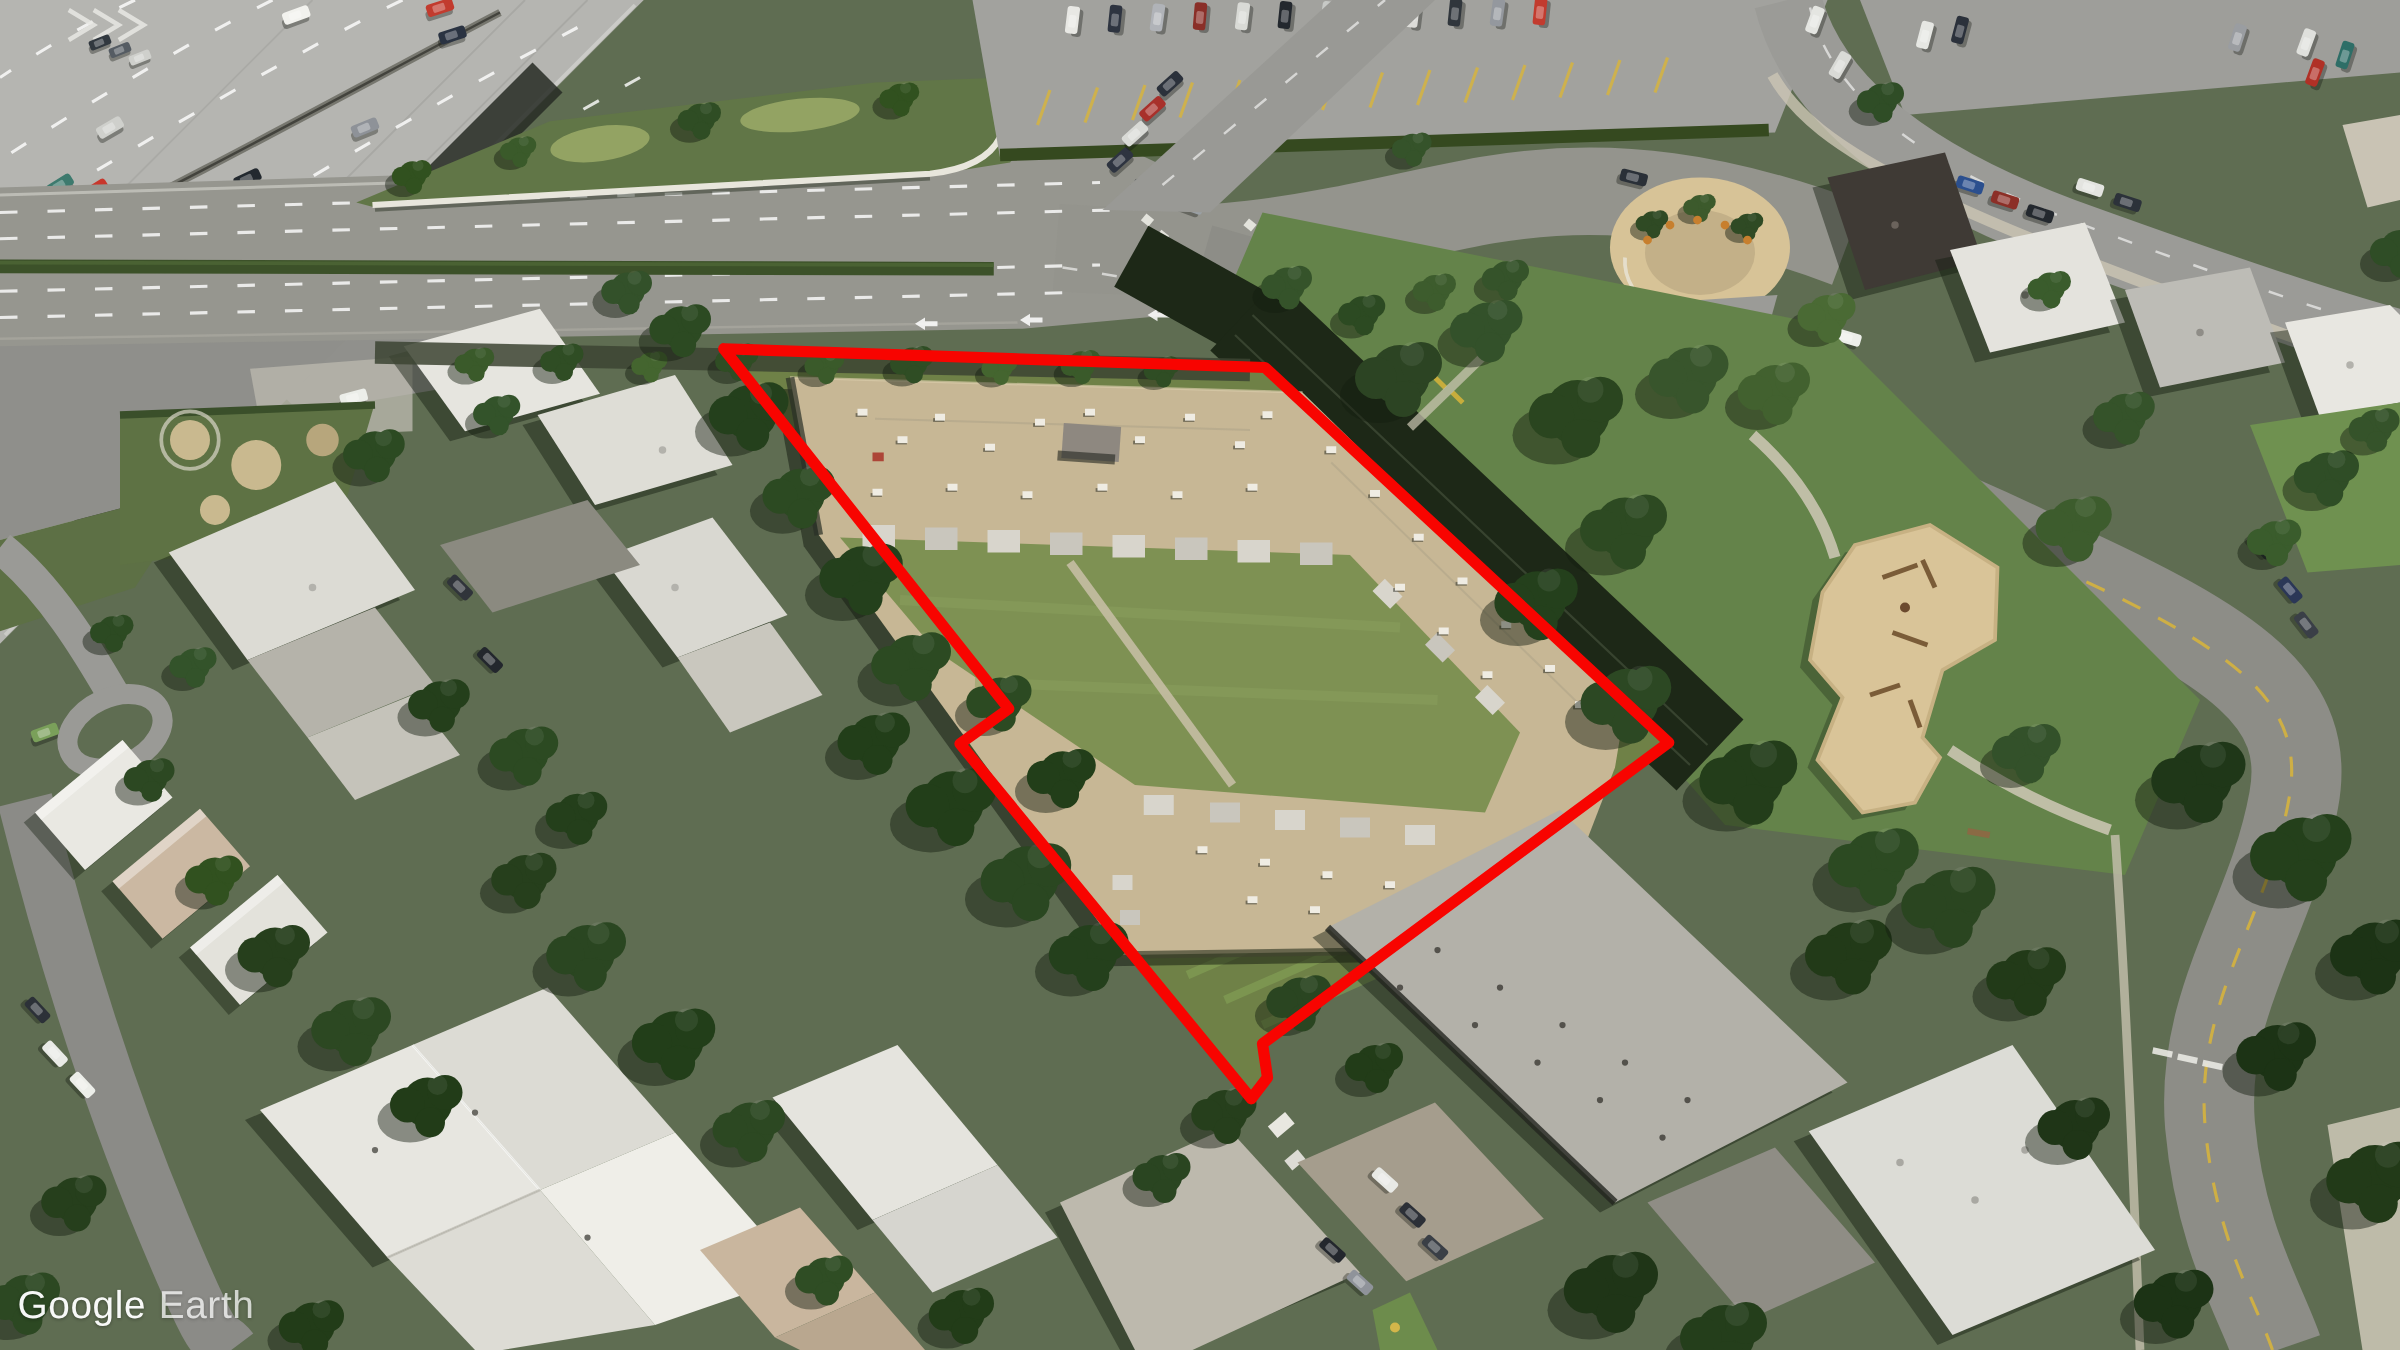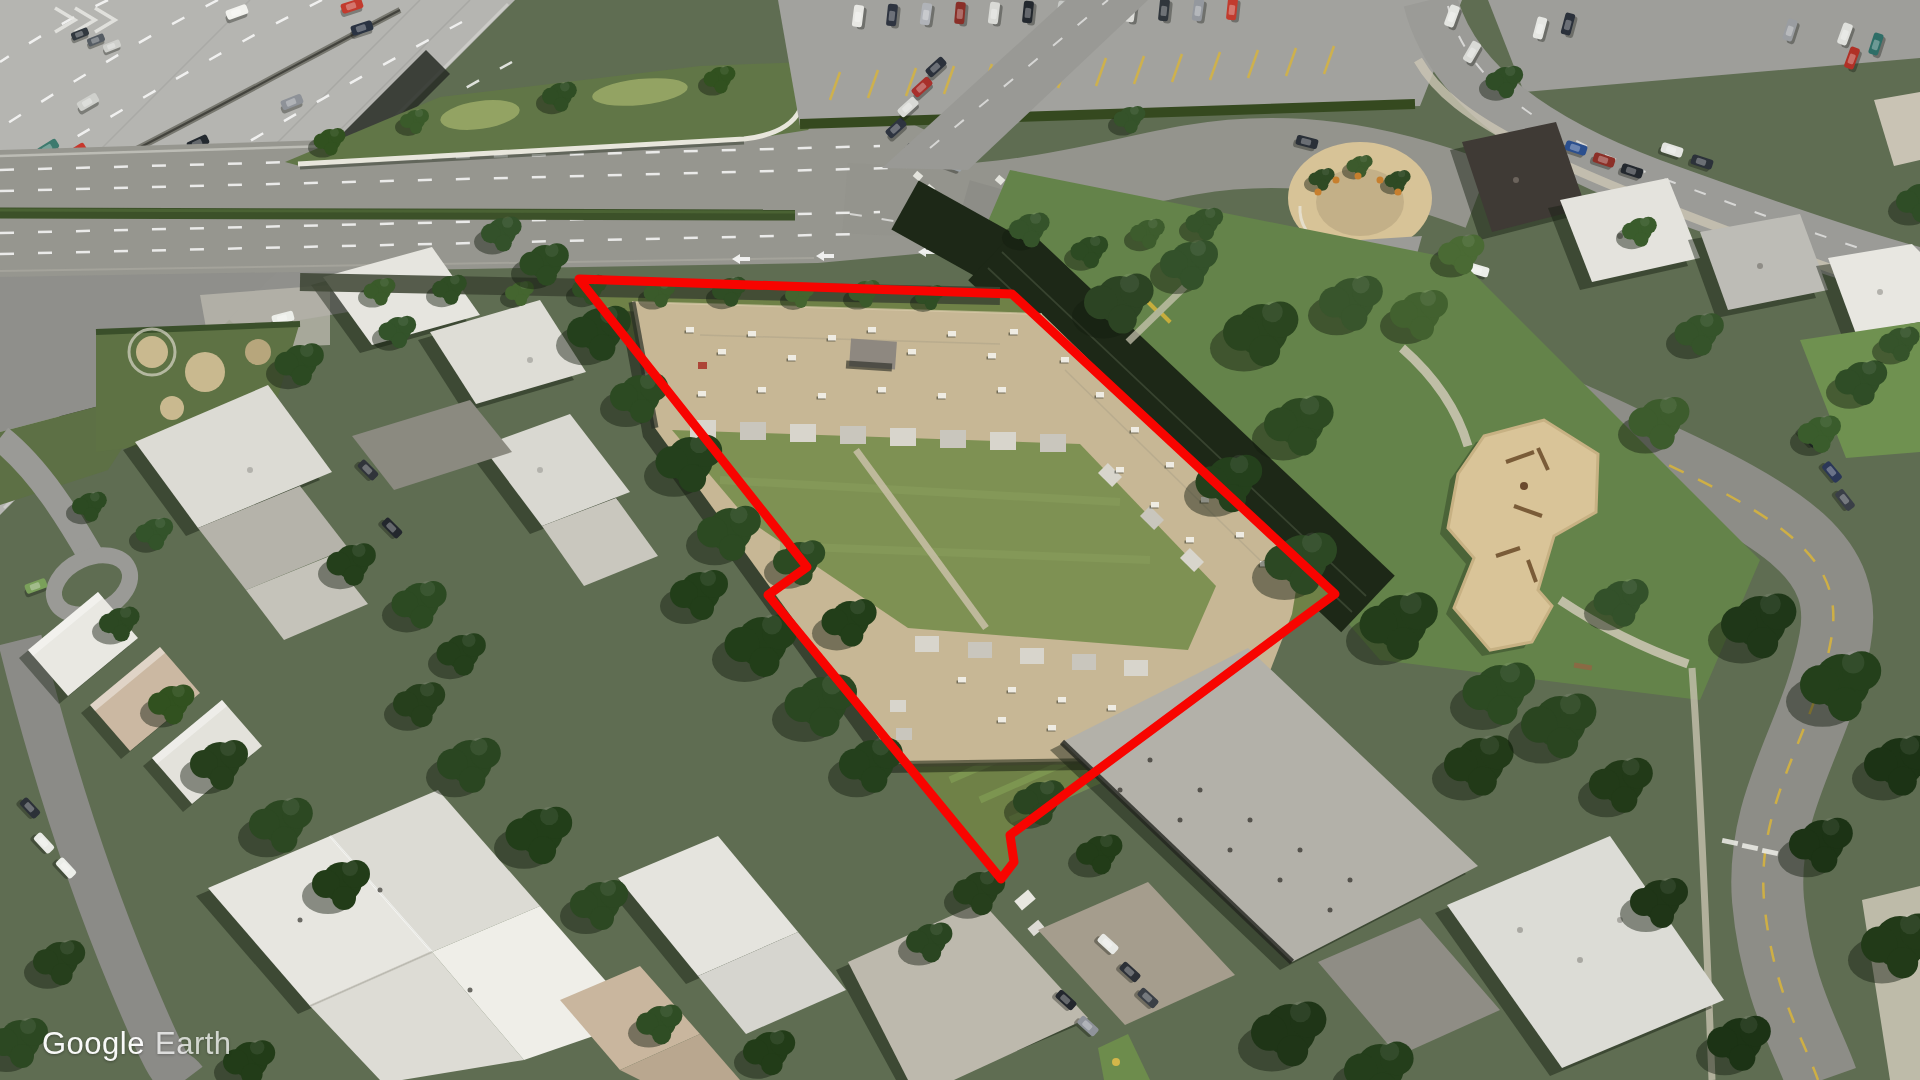--- a/index.html
+++ b/index.html
@@ -7,21 +7,21 @@
          font-family:"Liberation Sans","DejaVu Sans",sans-serif;background:#62705a;}
   #stage svg{position:absolute;left:0;top:0;}
   .dash{stroke:#ffffff;stroke-width:2.5;fill:none;stroke-dasharray:14 24;opacity:.8}
   .dash2{stroke:#ffffff;stroke-width:2;fill:none;stroke-dasharray:12 20;opacity:.6}
   .wsolid{stroke:#dcdcd6;stroke-width:2.5;fill:none;opacity:.55}
   .ylin{stroke:#d9b53a;stroke-width:2.5;fill:none;opacity:.85}
   .key{fill:#e9e9e3;opacity:.92}
   .shadpoly{fill:#141d0f;opacity:.45}
   #watermark{position:absolute;left:14px;top:1026px;font-size:31px;letter-spacing:.5px;
              color:#ffffff;text-shadow:0 1px 3px rgba(0,0,0,.35);user-select:none;}
-  #watermark .brand{opacity:.96;margin-left:28px;}
+  #watermark .brand{opacity:.96;}
   #watermark .product{opacity:.72;margin-left:10px;}
 </style>
 </head>
 <body>
 
 <div id="stage">
 <svg width="1920" height="1080" viewBox="0 0 1920 1080">
   <defs>
     <g id="tr">
       <ellipse cx="-7" cy="7" rx="13" ry="9" fill="#141d0f" opacity="0.45"></ellipse>

